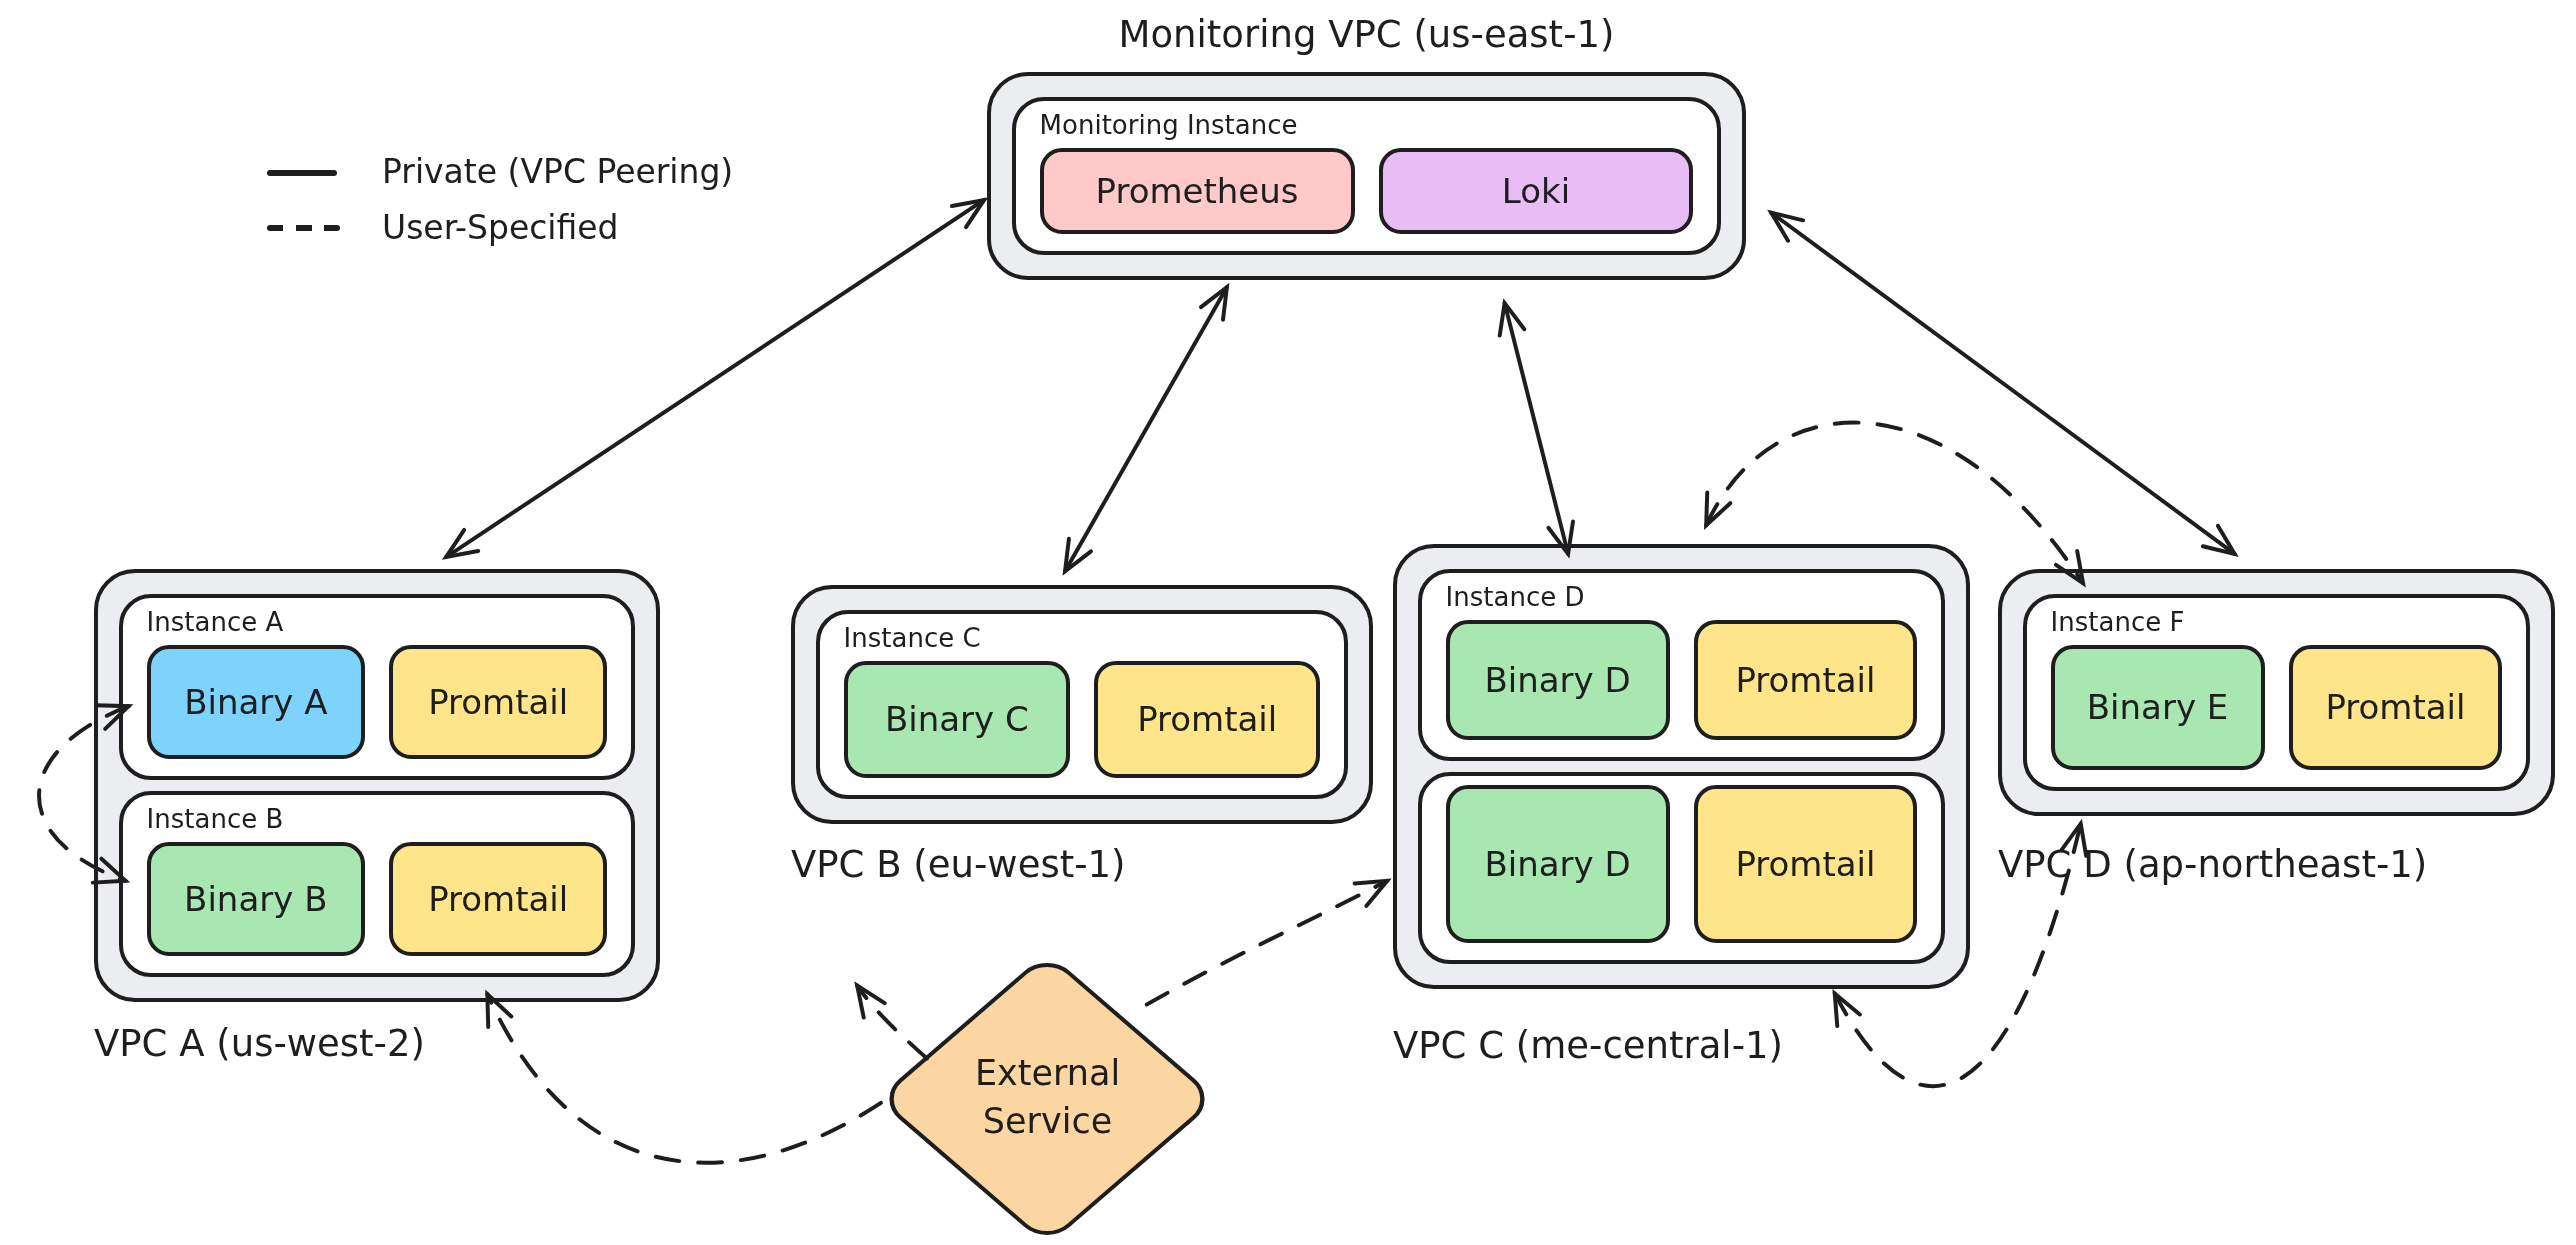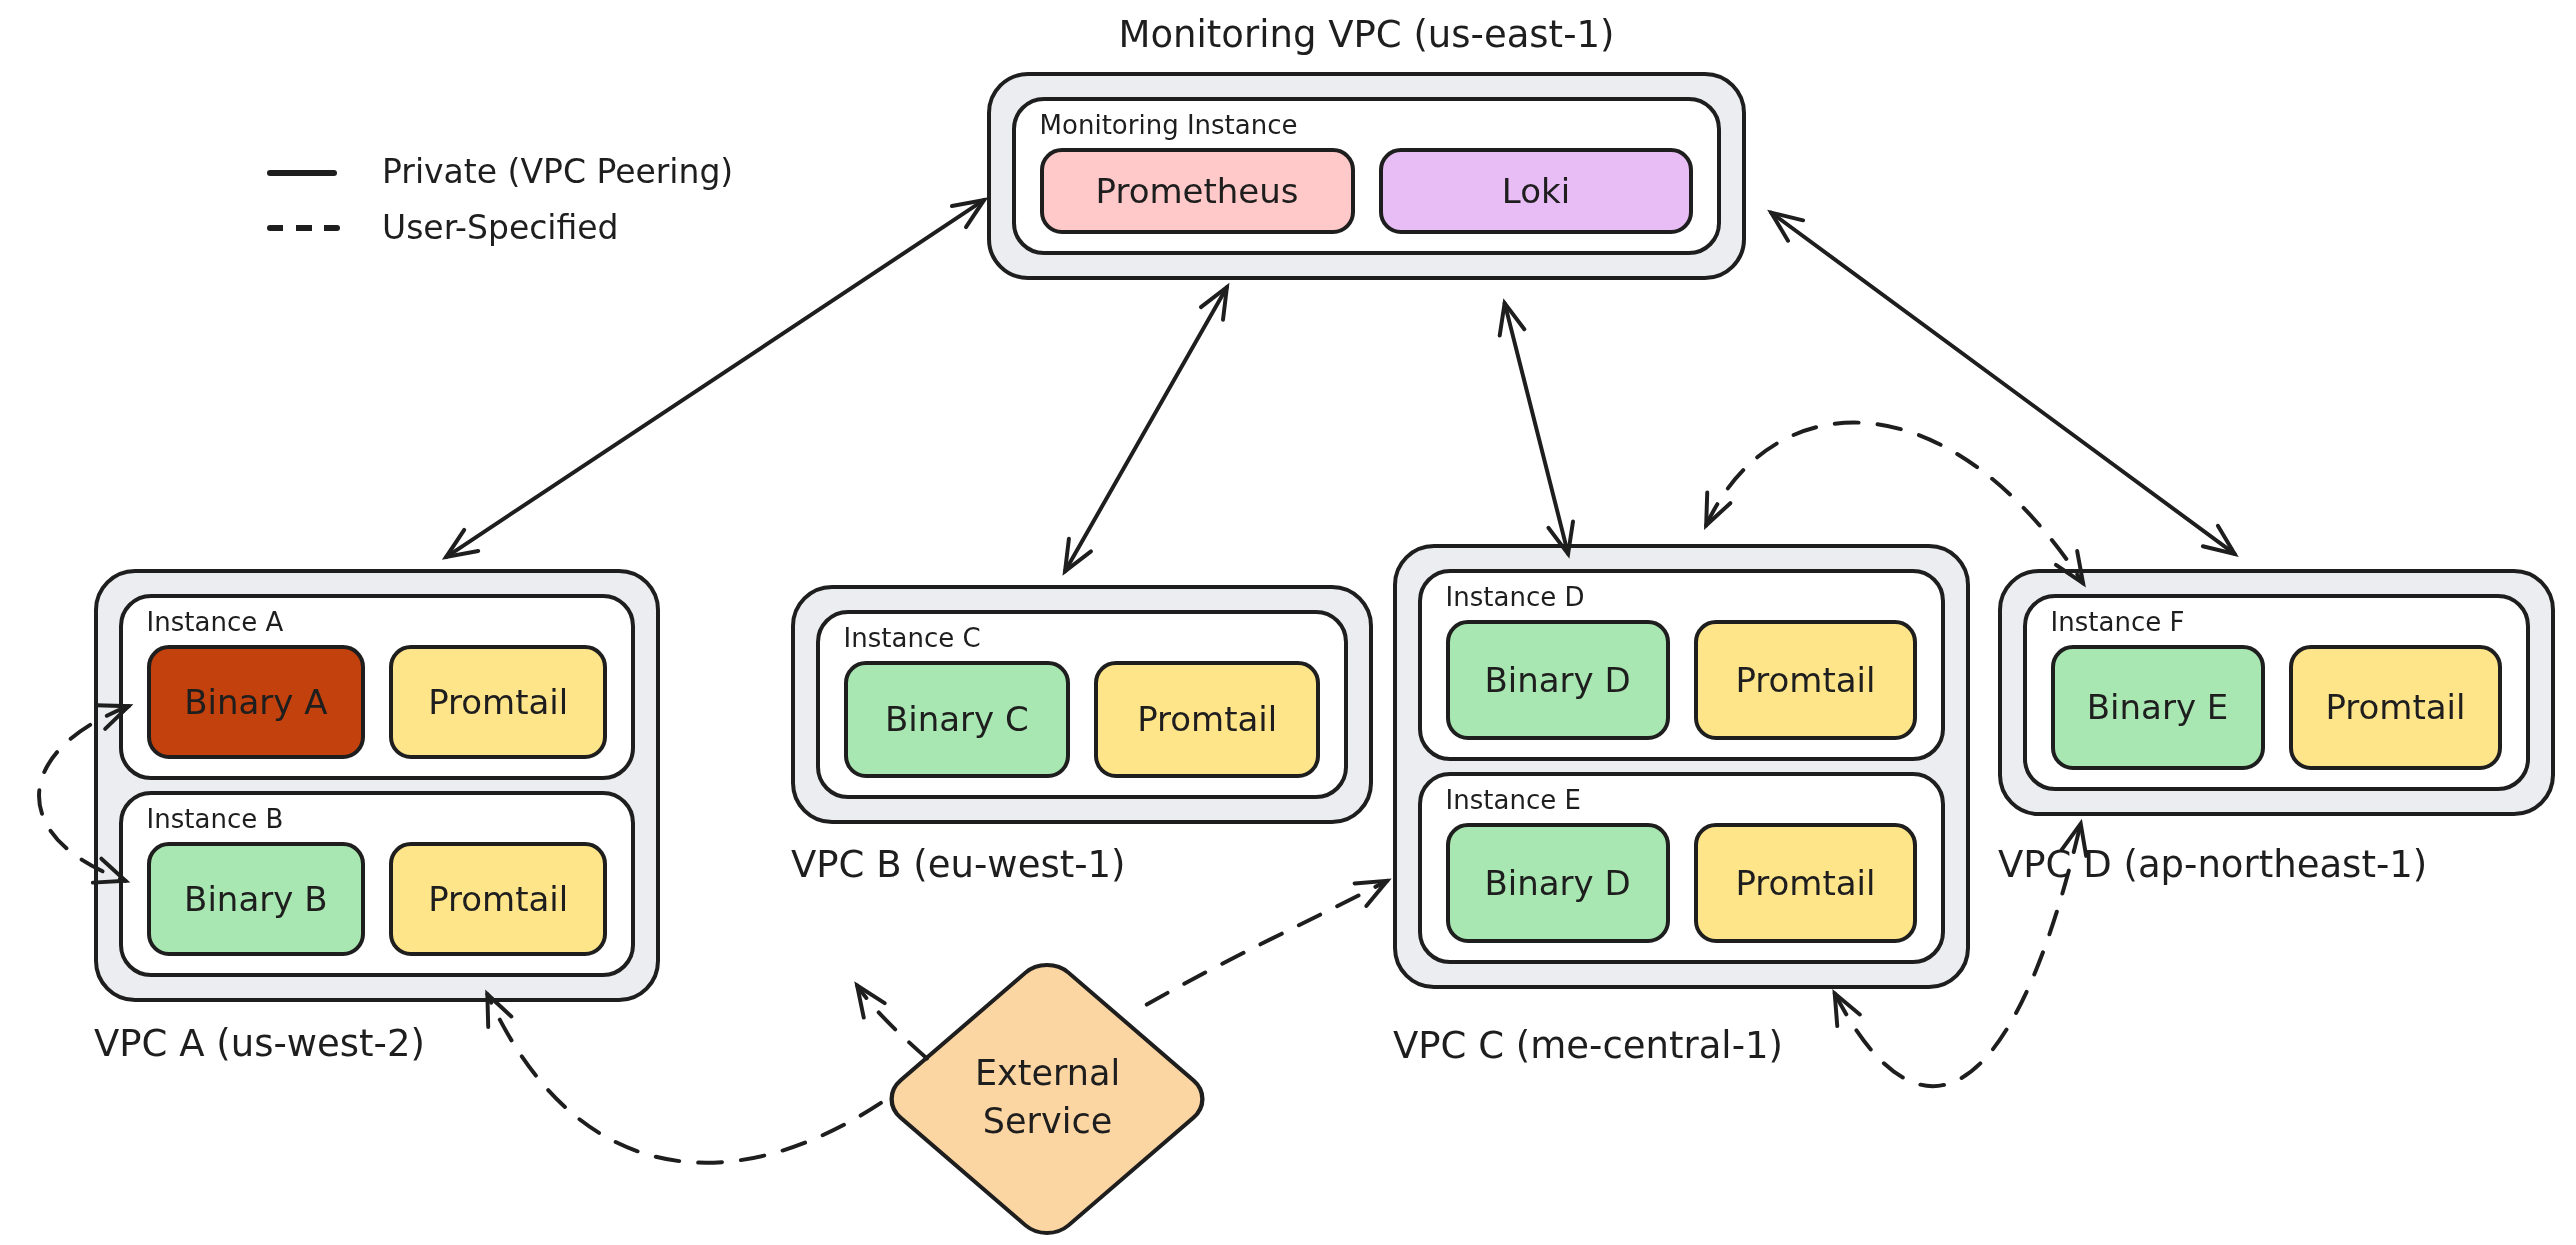--- a/index.html
+++ b/index.html
@@ -78,21 +78,21 @@
           <span>Loki</span>
         </div>
       </div>
     </div>
   </div>
 
   <div id="vpc-a" class="vpc">
     <div class="inst">
       <div class="inst-label">Instance A</div>
       <div class="chip-row">
-        <div class="chip" style="background: #c2410c;">
+        <div class="chip" style="background: #7dd3fc;">
           <span>Binary A</span>
         </div>
         <div class="chip" style="background: rgb(255, 229, 138);">
           <span>Promtail</span>
         </div>
       </div>
     </div>
     <div class="inst">
       <div class="inst-label">Instance B</div>
       <div class="chip-row">
@@ -128,21 +128,20 @@
       <div class="chip-row">
         <div class="chip" style="background: rgb(168, 231, 177);">
           <span>Binary D</span>
         </div>
         <div class="chip" style="background: rgb(255, 229, 138);">
           <span>Promtail</span>
         </div>
       </div>
     </div>
     <div class="inst">
-      <div class="inst-label">Instance E</div>
       <div class="chip-row">
         <div class="chip" style="background: rgb(168, 231, 177);">
           <span>Binary D</span>
         </div>
         <div class="chip" style="background: rgb(255, 229, 138);">
           <span>Promtail</span>
         </div>
       </div>
     </div>
   </div>

